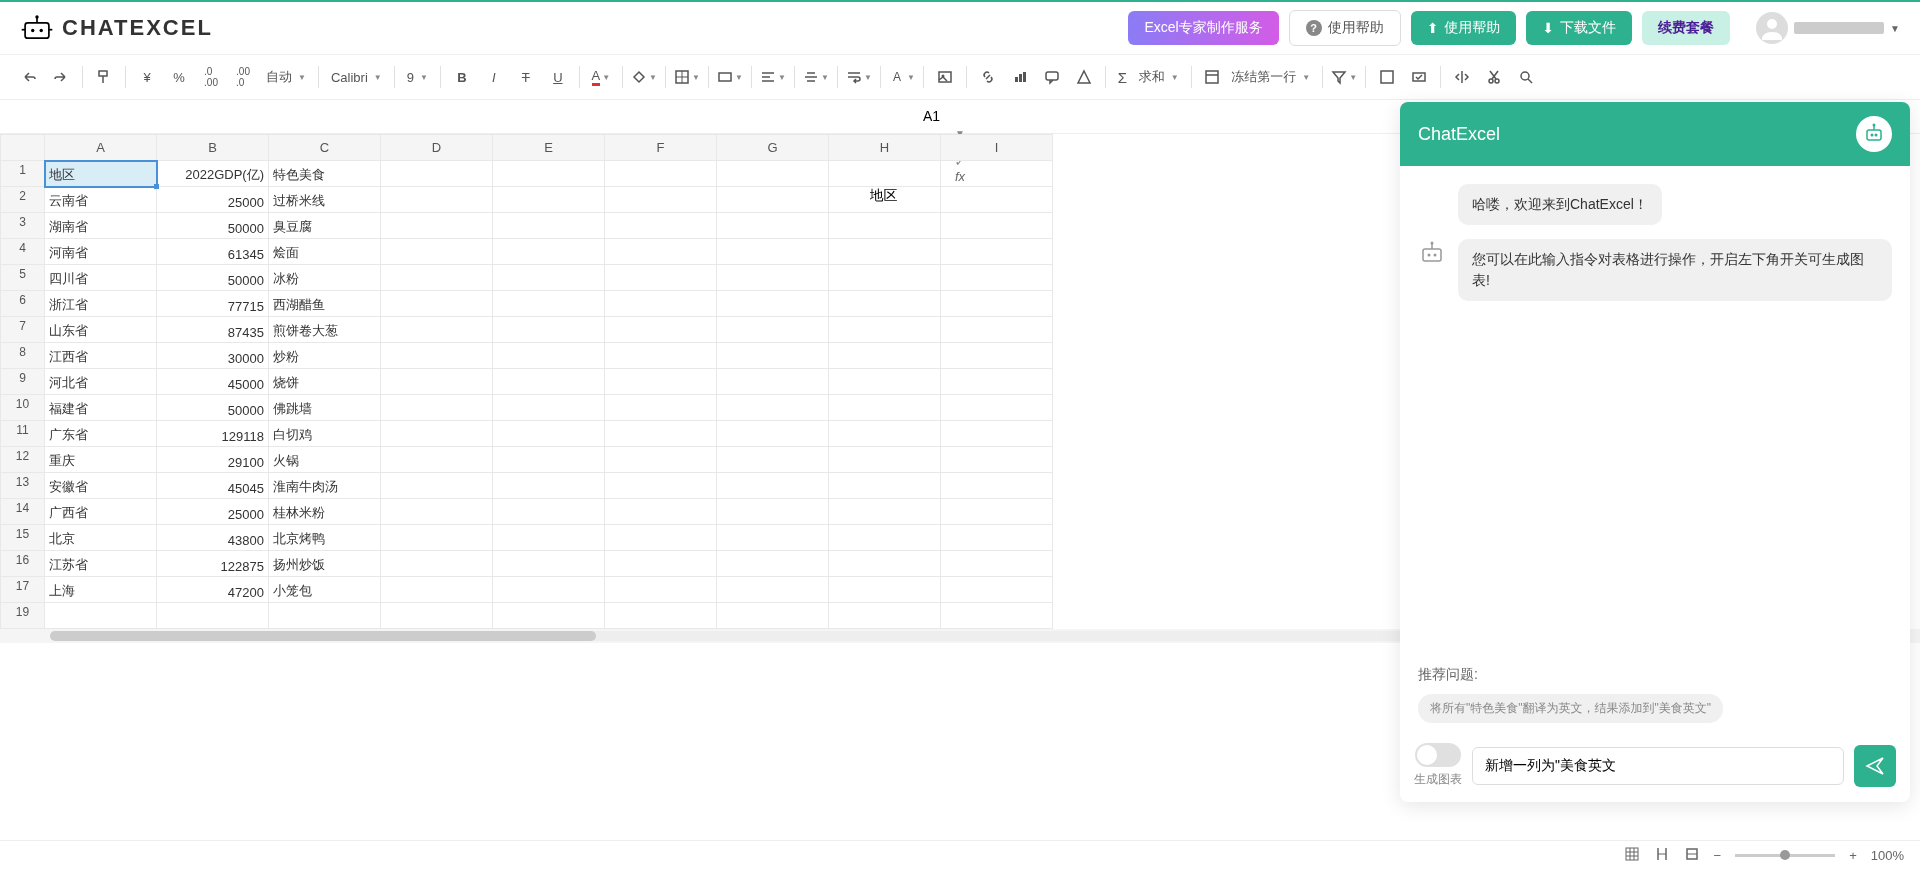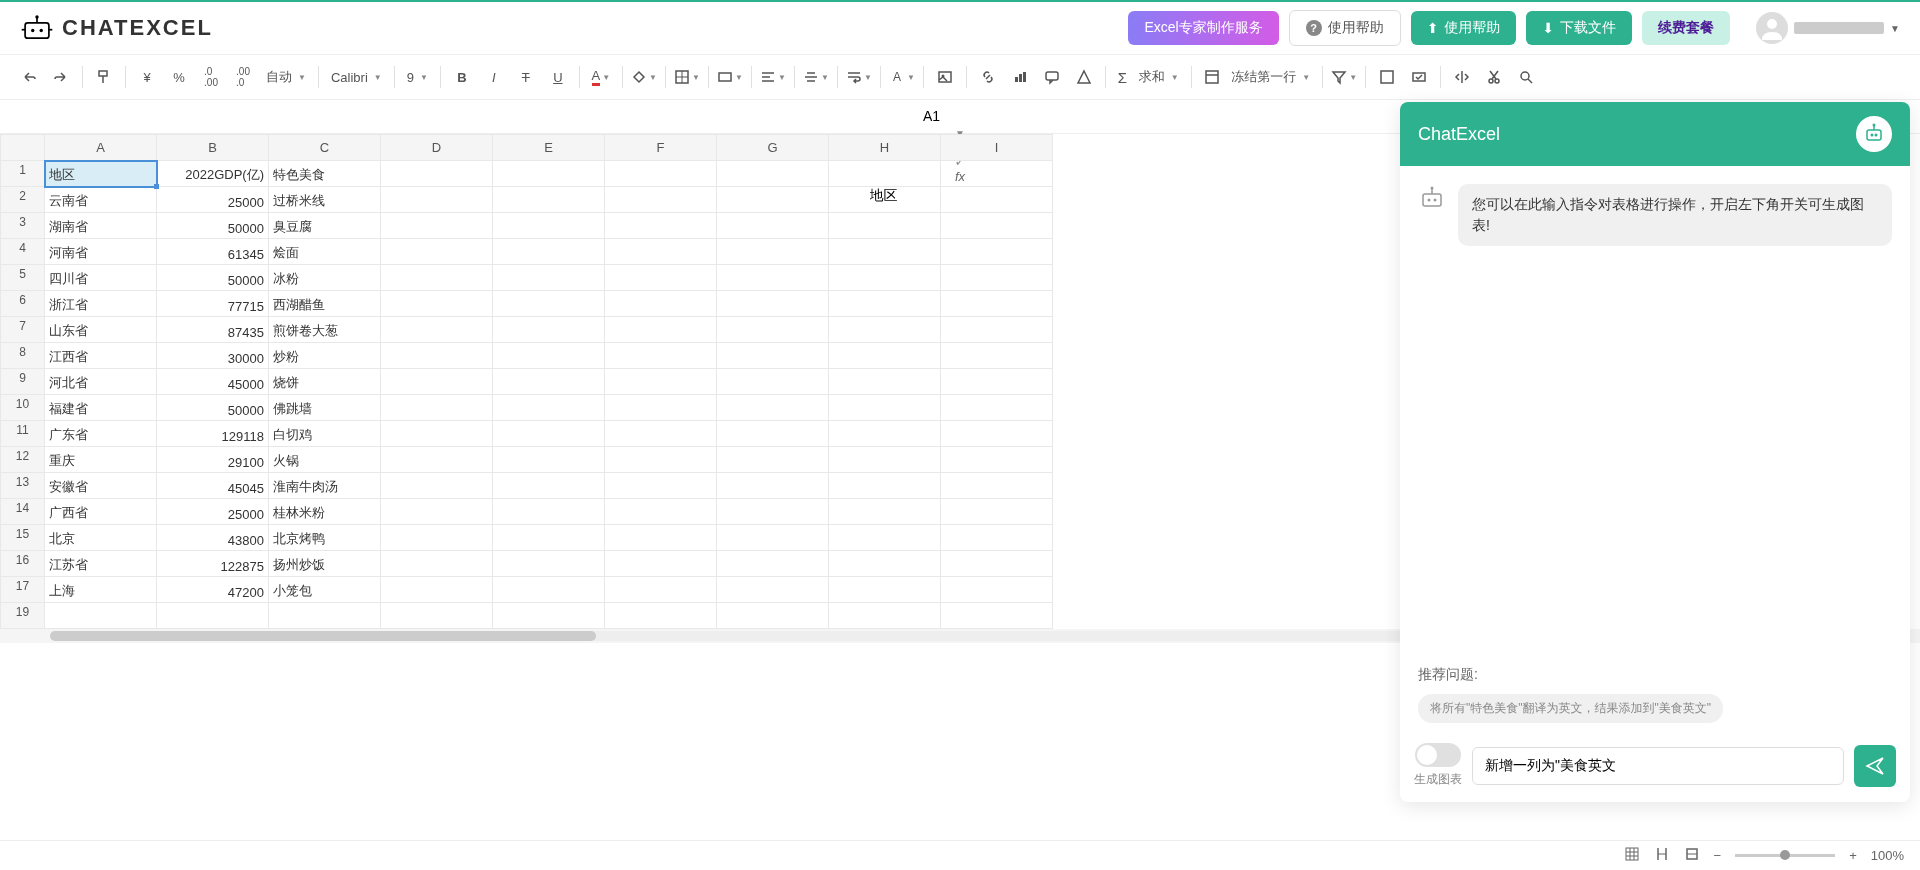--- a/index.html
+++ b/index.html
@@ -581,20 +581,24 @@
           <rect x="5" y="8" width="14" height="10" rx="2" fill="none" stroke="#2db18f" stroke-width="1.5"></rect>
           <circle cx="10" cy="13" r="1.5" fill="#2db18f"></circle>
           <circle cx="14" cy="13" r="1.5" fill="#2db18f"></circle>
           <line x1="12" y1="4" x2="12" y2="8" stroke="#2db18f" stroke-width="1.5"></line>
           <circle cx="12" cy="3" r="1.5" fill="#2db18f"></circle>
         </svg>
     </div>
   </div>
   <div class="chat-body">
     <div class="chat-msg">
+      <div class="chat-avatar"></div>
+      <div class="chat-bubble">哈喽，欢迎来到ChatExcel！</div>
+    </div>
+    <div class="chat-msg">
       <div class="chat-avatar">
         <svg viewBox="0 0 28 28">
             <rect x="5" y="10" width="18" height="12" rx="2" fill="none" stroke="#999" stroke-width="1.5"></rect>
             <circle cx="11" cy="16" r="1.5" fill="#999"></circle>
             <circle cx="17" cy="16" r="1.5" fill="#999"></circle>
             <line x1="14" y1="5" x2="14" y2="10" stroke="#999" stroke-width="1.5"></line>
             <circle cx="14" cy="4" r="1.5" fill="#999"></circle>
           </svg>
       </div>
       <div class="chat-bubble">您可以在此输入指令对表格进行操作，开启左下角开关可生成图表!</div>

